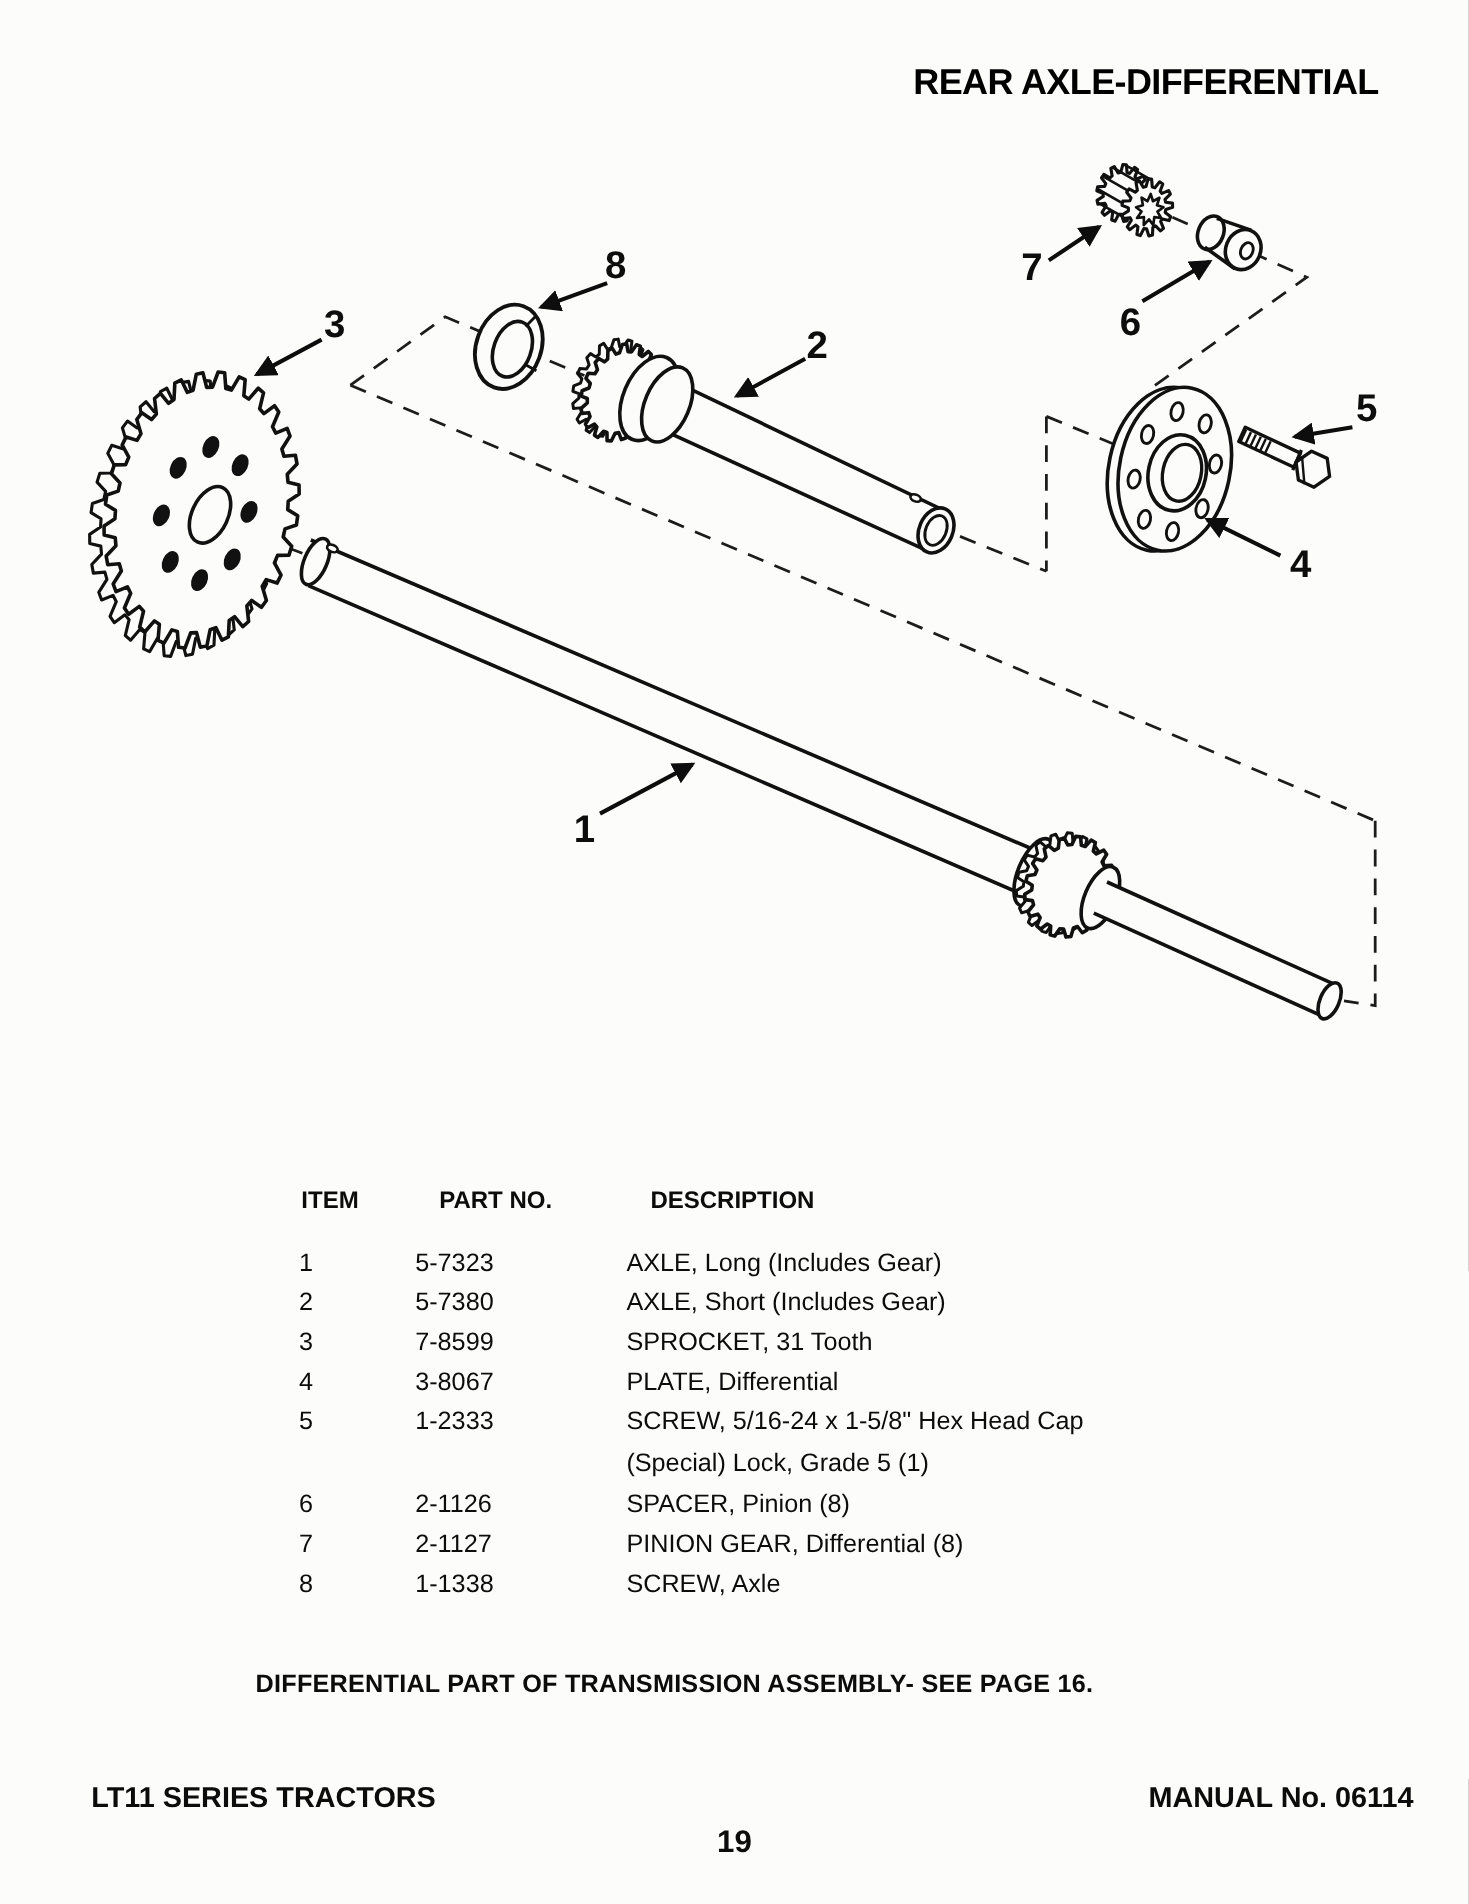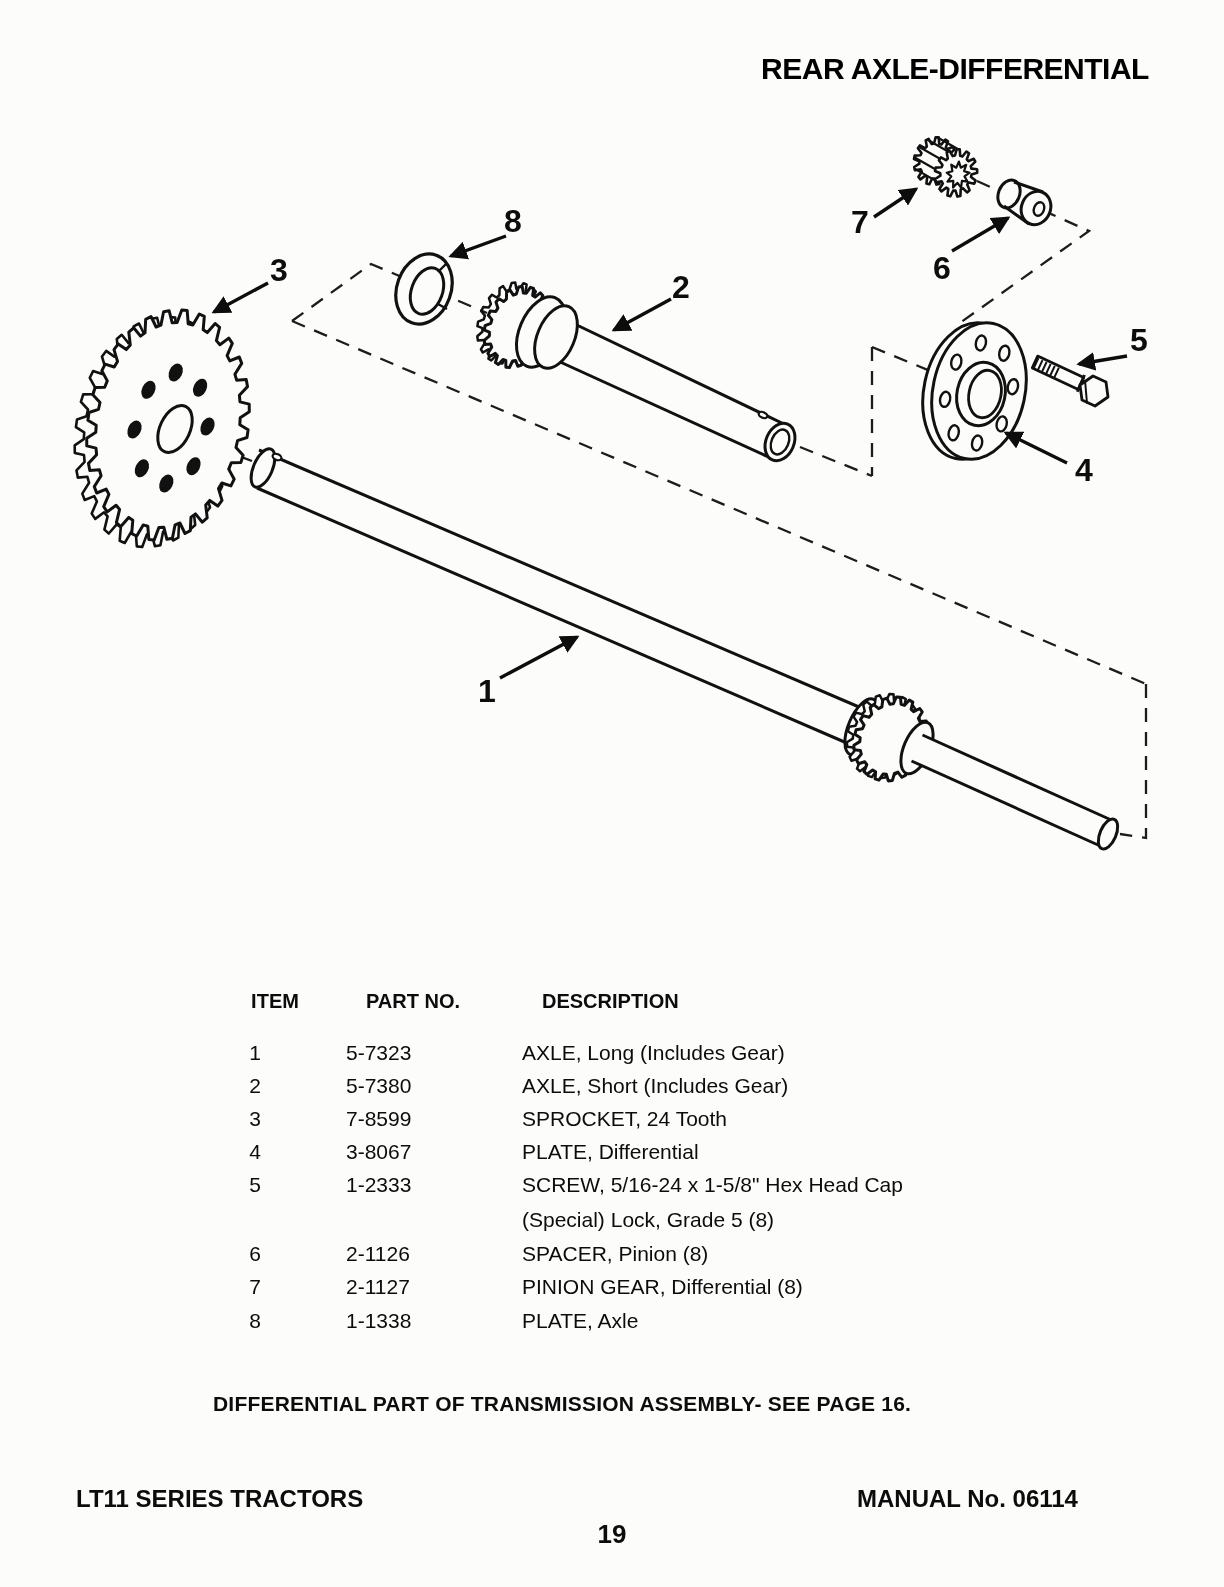--- a/index.html
+++ b/index.html
@@ -19,21 +19,21 @@
   .tbl .hrow span{font-weight:bold;font-size:20px;}
   .trow,.hrow{position:absolute;left:0;width:100%;height:26px;line-height:26px;}
   .c-item{position:absolute;left:228px;width:54px;text-align:center;}
   .c-part{position:absolute;left:346px;}
   .c-desc{position:absolute;left:522px;white-space:nowrap;}
   .note{
     position:absolute;left:213px;top:1392px;font-size:21px;font-weight:bold;
     white-space:nowrap;letter-spacing:0.2px;
   }
   .footer-left{position:absolute;left:76px;top:1485px;font-size:24px;font-weight:bold;white-space:nowrap;}
-  .footer-right{position:absolute;left:857px;top:1485px;font-size:24px;font-weight:bold;white-space:nowrap;}
+  .footer-right{position:absolute;left:957px;top:1485px;font-size:24px;font-weight:bold;white-space:nowrap;}
   .page-num{position:absolute;left:0;top:1519px;width:100%;text-align:center;font-size:26px;font-weight:bold;}
 </style>
 </head>
 <body>
 
 <div class="page">
 
   <div class="page-title">REAR AXLE-DIFFERENTIAL</div>
 
   <svg class="diagram" width="1224" height="950" viewBox="0 0 1224 950">
@@ -195,49 +195,49 @@
       <span class="c-desc">AXLE, Long (Includes Gear)</span>
     </div>
     <div class="trow" style="top:1073px;">
       <span class="c-item">2</span>
       <span class="c-part">5-7380</span>
       <span class="c-desc">AXLE, Short (Includes Gear)</span>
     </div>
     <div class="trow" style="top:1106px;">
       <span class="c-item">3</span>
       <span class="c-part">7-8599</span>
-      <span class="c-desc">SPROCKET, 24 Tooth</span>
+      <span class="c-desc">SPROCKET, 31 Tooth</span>
     </div>
     <div class="trow" style="top:1139px;">
       <span class="c-item">4</span>
       <span class="c-part">3-8067</span>
       <span class="c-desc">PLATE, Differential</span>
     </div>
     <div class="trow" style="top:1172px;">
       <span class="c-item">5</span>
       <span class="c-part">1-2333</span>
       <span class="c-desc">SCREW, 5/16-24 x 1-5/8" Hex Head Cap</span>
     </div>
     <div class="trow" style="top:1207px;">
-      <span class="c-desc">(Special) Lock, Grade 5 (8)</span>
+      <span class="c-desc">(Special) Lock, Grade 5 (1)</span>
     </div>
     <div class="trow" style="top:1241px;">
       <span class="c-item">6</span>
       <span class="c-part">2-1126</span>
       <span class="c-desc">SPACER, Pinion (8)</span>
     </div>
     <div class="trow" style="top:1274px;">
       <span class="c-item">7</span>
       <span class="c-part">2-1127</span>
       <span class="c-desc">PINION GEAR, Differential (8)</span>
     </div>
     <div class="trow" style="top:1308px;">
       <span class="c-item">8</span>
       <span class="c-part">1-1338</span>
-      <span class="c-desc">PLATE, Axle</span>
+      <span class="c-desc">SCREW, Axle</span>
     </div>
   </div>
 
   <div class="note">DIFFERENTIAL PART OF TRANSMISSION ASSEMBLY- SEE PAGE 16.</div>
   <div class="footer-left">LT11 SERIES TRACTORS</div>
   <div class="footer-right">MANUAL No. 06114</div>
   <div class="page-num">19</div>
 </div>
 
 </body></html>

